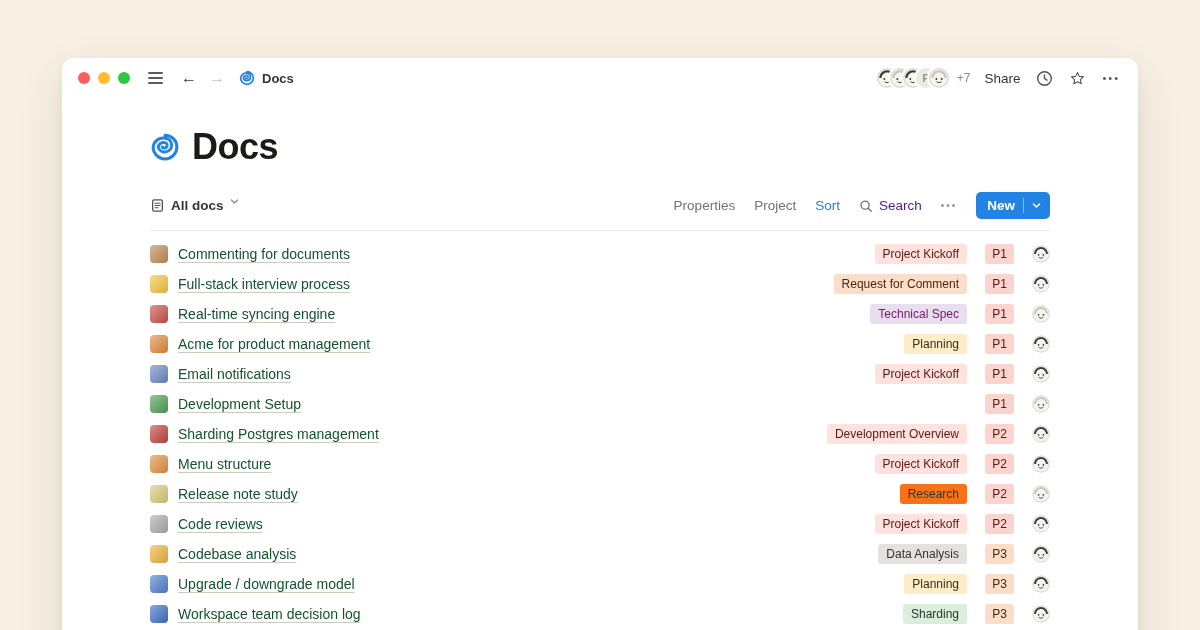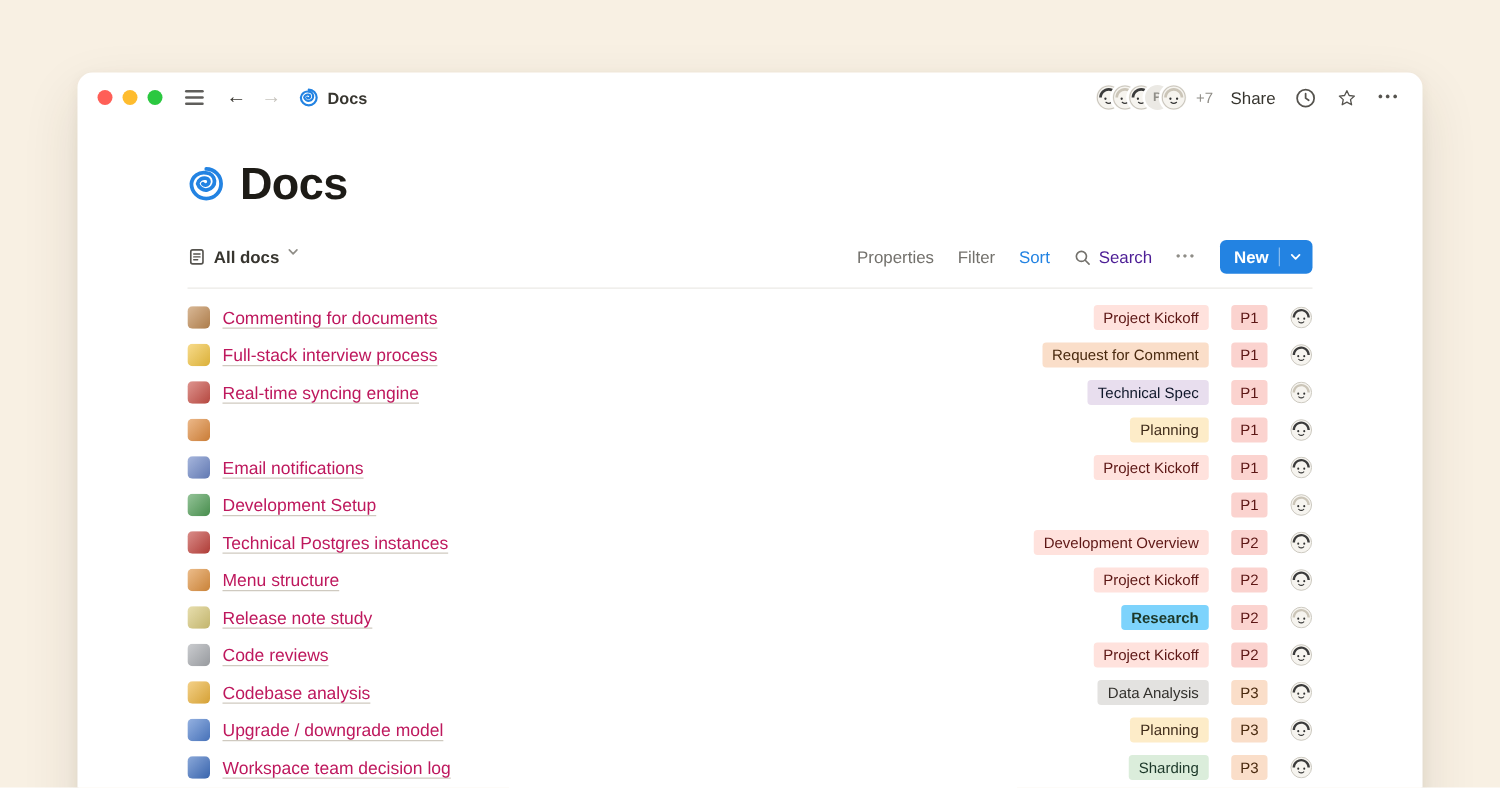--- a/index.html
+++ b/index.html
@@ -64,21 +64,21 @@
   }
   .nb-div{width:1px;height:15px;background:rgba(255,255,255,.45);}
   
   .rows{padding-top:8px;}
   .row{display:flex;align-items:center;height:30px;cursor:pointer;}
   .doc-icon{
     width:18px;height:18px;border-radius:4px;flex:0 0 18px;
     background-image:linear-gradient(135deg, rgba(255,255,255,.4), rgba(0,0,0,.10));
   }
   .doc-title{
-    margin-left:10px;font-size:14px;font-weight:500;color:#be185d;
+    margin-left:10px;font-size:14px;font-weight:500;color:#14532d;
     text-decoration:underline;text-decoration-color:#CFCAC0;text-underline-offset:3px;
     text-decoration-thickness:1px;white-space:nowrap;
   }
   .row-right{margin-left:auto;display:flex;align-items:center;gap:18px;}
   .tag{
     font-size:12px;line-height:20px;padding:0 8px;border-radius:3px;white-space:nowrap;
   }
   .priority{
     font-size:12px;line-height:20px;padding:0 7px;border-radius:3px;
     min-width:15px;text-align:center;
@@ -188,21 +188,21 @@
         <span class="label">All docs</span>
         <span style="display:inline-flex;">
           <svg width="9" height="7" viewBox="0 0 10 8" fill="none">
             <path d="M1.5 2.2 L5 5.8 L8.5 2.2" stroke="#8F8D87" stroke-width="1.5" stroke-linecap="round" stroke-linejoin="round"></path>
           </svg>
         </span>
       </div>
 
       <div class="toolbar-right">
         <span class="tbtn">Properties</span>
-        <span class="tbtn">Filter</span>
+        <span class="tbtn">Project</span>
         <span class="tbtn sort-active">Sort</span>
         <span class="search">
           <span style="display:inline-flex;">
             <svg width="14" height="14" viewBox="0 0 16 16" fill="none">
               <circle cx="7" cy="7" r="4.6" stroke="#73716C" stroke-width="1.5"></circle>
               <path d="M10.5 10.5 L14 14" stroke="#73716C" stroke-width="1.5" stroke-linecap="round"></path>
             </svg>
           </span>
           <span>Search</span>
         </span>
@@ -253,36 +253,37 @@
                 <path d="M9.3 16.6c1.7 1.4 3.7 1.4 5.4 0" stroke="#333" stroke-width="1.1" fill="none" stroke-linecap="round"></path>
               </svg>
             </span>
     </span>
   </div>
 
   <div class="row">
     <span class="doc-icon" style="background-color: rgb(201, 79, 70);"></span>
     <span class="doc-title">Real-time syncing engine</span>
     <span class="row-right">
-      <span class="tag" style="background-color: rgb(232, 222, 238); color: #0f172a;">Technical Spec</span>
+      <span class="tag" style="background-color: rgb(232, 222, 238); color: #701a75;">Technical Spec</span>
       <span class="priority" style="background-color: rgb(251, 211, 207); color: rgb(93, 23, 21);">P1</span>
       <span class="avatar">
               <svg width="18" height="18" viewBox="0 0 24 24">
                 <circle cx="12" cy="12" r="11" fill="#F6F4EF" stroke="#C9C5BC" stroke-width="1"></circle>
                 <path d="M12 2.8c5 0 9.2 4.1 9.2 9.2h-2.6c0-3.7-3-6.6-6.6-6.6s-6.6 3-6.6 6.6H2.8c0-5.1 4.2-9.2 9.2-9.2z" fill="#CBC5B8"></path>
                 <circle cx="8.8" cy="13.2" r="1.1" fill="#333"></circle>
                 <circle cx="15.2" cy="13.2" r="1.1" fill="#333"></circle>
                 <path d="M9.3 16.6c1.7 1.4 3.7 1.4 5.4 0" stroke="#333" stroke-width="1.1" fill="none" stroke-linecap="round"></path>
               </svg>
             </span>
     </span>
   </div>
 
   <div class="row">
     <span class="doc-icon" style="background-color: rgb(224, 138, 60);"></span>
+    <span class="doc-title">Acme for product management</span>
     <span class="row-right">
       <span class="tag" style="background-color: rgb(253, 236, 200); color: rgb(64, 44, 27);">Planning</span>
       <span class="priority" style="background-color: rgb(251, 211, 207); color: rgb(93, 23, 21);">P1</span>
       <span class="avatar">
               <svg width="18" height="18" viewBox="0 0 24 24">
                 <circle cx="12" cy="12" r="11" fill="#F6F4EF" stroke="#C9C5BC" stroke-width="1"></circle>
                 <path d="M12 2.8c5 0 9.2 4.1 9.2 9.2h-2.6c0-3.7-3-6.6-6.6-6.6s-6.6 3-6.6 6.6H2.8c0-5.1 4.2-9.2 9.2-9.2z" fill="#3B3B3B"></path>
                 <circle cx="8.8" cy="13.2" r="1.1" fill="#333"></circle>
                 <circle cx="15.2" cy="13.2" r="1.1" fill="#333"></circle>
                 <path d="M9.3 16.6c1.7 1.4 3.7 1.4 5.4 0" stroke="#333" stroke-width="1.1" fill="none" stroke-linecap="round"></path>
@@ -322,21 +323,21 @@
                 <circle cx="8.8" cy="13.2" r="1.1" fill="#333"></circle>
                 <circle cx="15.2" cy="13.2" r="1.1" fill="#333"></circle>
                 <path d="M9.3 16.6c1.7 1.4 3.7 1.4 5.4 0" stroke="#333" stroke-width="1.1" fill="none" stroke-linecap="round"></path>
               </svg>
             </span>
     </span>
   </div>
 
   <div class="row">
     <span class="doc-icon" style="background-color: rgb(194, 66, 60);"></span>
-    <span class="doc-title">Technical Postgres instances</span>
+    <span class="doc-title">Sharding Postgres management</span>
     <span class="row-right">
       <span class="tag" style="background-color: rgb(255, 226, 221); color: rgb(93, 23, 21);">Development Overview</span>
       <span class="priority" style="background-color: rgb(251, 211, 207); color: rgb(93, 23, 21);">P2</span>
       <span class="avatar">
               <svg width="18" height="18" viewBox="0 0 24 24">
                 <circle cx="12" cy="12" r="11" fill="#F6F4EF" stroke="#C9C5BC" stroke-width="1"></circle>
                 <path d="M12 2.8c5 0 9.2 4.1 9.2 9.2h-2.6c0-3.7-3-6.6-6.6-6.6s-6.6 3-6.6 6.6H2.8c0-5.1 4.2-9.2 9.2-9.2z" fill="#3B3B3B"></path>
                 <circle cx="8.8" cy="13.2" r="1.1" fill="#333"></circle>
                 <circle cx="15.2" cy="13.2" r="1.1" fill="#333"></circle>
                 <path d="M9.3 16.6c1.7 1.4 3.7 1.4 5.4 0" stroke="#333" stroke-width="1.1" fill="none" stroke-linecap="round"></path>
@@ -360,21 +361,21 @@
                 <path d="M9.3 16.6c1.7 1.4 3.7 1.4 5.4 0" stroke="#333" stroke-width="1.1" fill="none" stroke-linecap="round"></path>
               </svg>
             </span>
     </span>
   </div>
 
   <div class="row">
     <span class="doc-icon" style="background-color: rgb(216, 201, 121);"></span>
     <span class="doc-title">Release note study</span>
     <span class="row-right">
-      <span class="tag" style="background-color: #7dd3fc; color: rgb(28, 56, 41); font-weight: bold;">Research</span>
+      <span class="tag" style="background-color: #f97316; color: rgb(28, 56, 41);">Research</span>
       <span class="priority" style="background-color: rgb(251, 211, 207); color: rgb(93, 23, 21);">P2</span>
       <span class="avatar">
               <svg width="18" height="18" viewBox="0 0 24 24">
                 <circle cx="12" cy="12" r="11" fill="#F6F4EF" stroke="#C9C5BC" stroke-width="1"></circle>
                 <path d="M12 2.8c5 0 9.2 4.1 9.2 9.2h-2.6c0-3.7-3-6.6-6.6-6.6s-6.6 3-6.6 6.6H2.8c0-5.1 4.2-9.2 9.2-9.2z" fill="#CBC5B8"></path>
                 <circle cx="8.8" cy="13.2" r="1.1" fill="#333"></circle>
                 <circle cx="15.2" cy="13.2" r="1.1" fill="#333"></circle>
                 <path d="M9.3 16.6c1.7 1.4 3.7 1.4 5.4 0" stroke="#333" stroke-width="1.1" fill="none" stroke-linecap="round"></path>
               </svg>
             </span>

